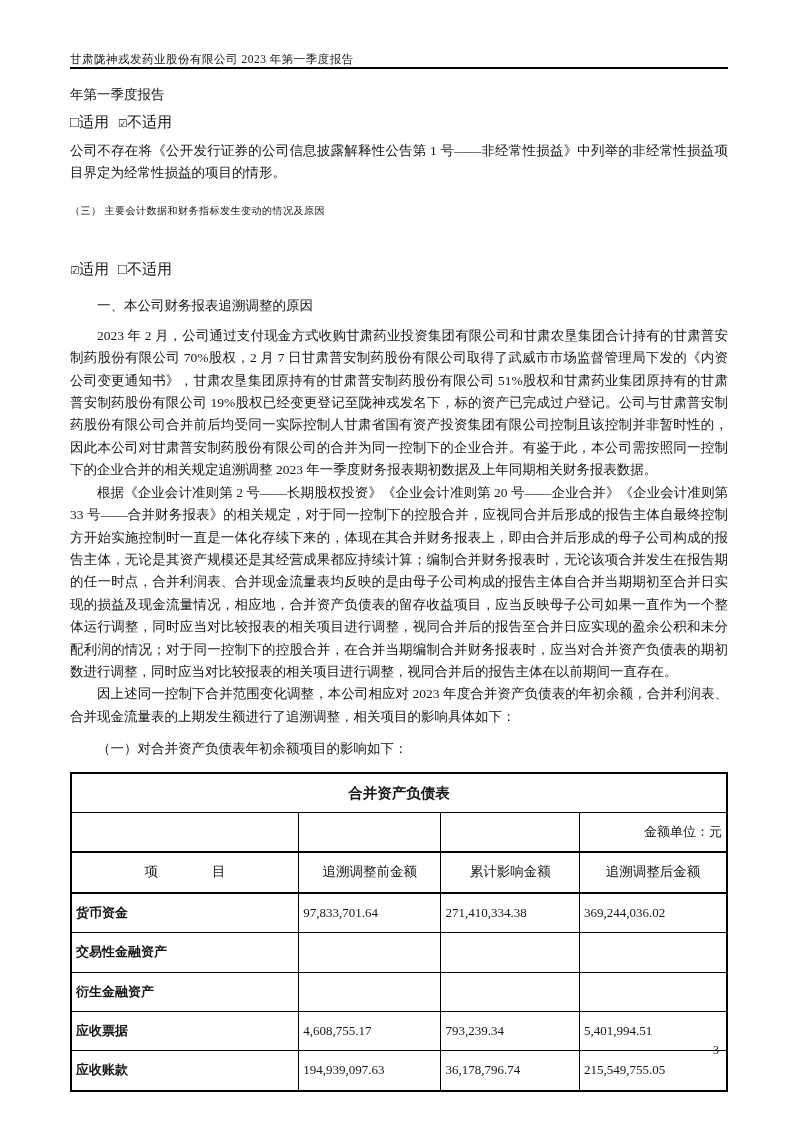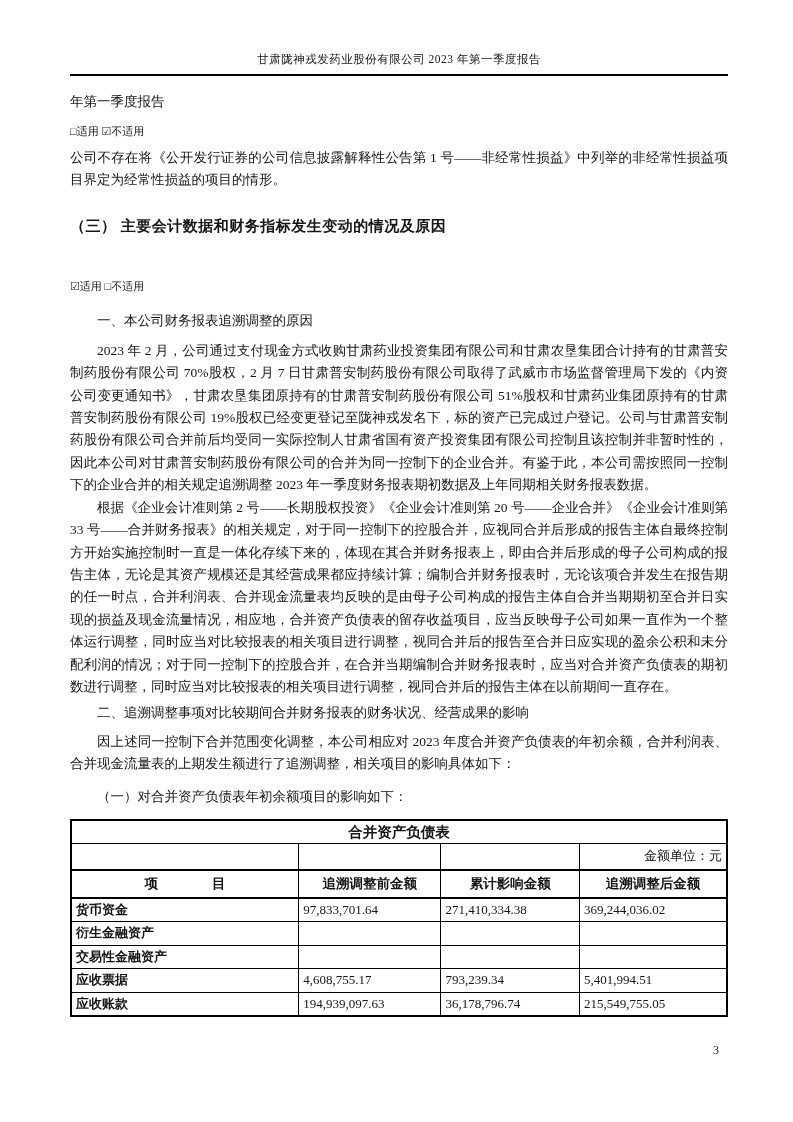--- a/index.html
+++ b/index.html
@@ -11,68 +11,68 @@
     margin: 0 auto;
     background: #ffffff;
     color: #161616;
     font-family: "Liberation Serif", "DejaVu Serif", serif;
     font-size: 13.5px;
     line-height: 22.4px;
     padding: 52px 65px 0 70px;
     overflow: hidden;
   }
   .hdr {
-    text-align: center;
+    text-align: left;
     font-size: 11.5px;
     line-height: 15px;
-    padding-bottom: 7px;
+    padding-bottom: 0;
     border-bottom: 2px solid #000;
     letter-spacing: 0.5px;
   }
   .note-title { margin-top: 15px; }
-  .cb-line { margin-top: 7px; font-family: Liberation Serif, serif; font-size: 11px; }
+  .cb-line { margin-top: 7px; font-family: Liberation Mono, monospace; font-size: 15px; }
   .note-body { margin-top: 4px; text-align: justify; }
   .sec-heading {
-    margin-top: 23px;
-    font-size: 15px;
-    font-weight: bold;
+    margin-top: 15px;
+    font-size: 10px;
+    font-weight: normal;
     letter-spacing: 0.5px;
   }
   .cb-line2 { margin-top: 38px; }
   .sub-heading { margin-top: 13px; text-indent: 2em; }
   .para { margin-top: 7px; text-indent: 2em; text-align: justify; text-align-last: left; }
   .para + .para { margin-top: 0; }
   .sub2 { margin-top: 4px; }
   .para3 { margin-top: 6px; }
   .sub3 { margin-top: 10px; }
   table.bs {
     margin-top: 11px;
     width: 100%;
     border-collapse: collapse;
     border: 2px solid #000;
     font-size: 13px;
   }
   table.bs td {
     border: 1px solid #000;
-    padding: 0 4px;
+    padding: 8px 4px;
     height: 22px;
     vertical-align: middle;
   }
   td.t-title {
     height: 33px;
     text-align: center;
     font-weight: bold;
     font-size: 14.5px;
     border-bottom-width: 1px;
   }
   tr.unit-row td { height: 26px; border-bottom-width: 2px; }
   td.unit-cell { text-align: right; padding-right: 6px; }
   tr.head-row td {
     height: 28px;
-    font-weight: bold;
+    font-weight: normal;
     text-align: center;
     font-size: 13.5px;
     border-bottom-width: 2px;
   }
   td.lbl { padding-left: 22px; font-weight: bold; }
   td.lbl-group { font-weight: bold; padding-left: 4px; }
   td.num { padding-right: 13px; font-family: "Liberation Serif", "DejaVu Serif", serif; }
   .page-num {
     position: absolute;
     top: 1039px;
@@ -91,21 +91,20 @@
   <div class="cb-line">□适用 ☑不适用</div>
   <div class="note-body">公司不存在将《公开发行证券的公司信息披露解释性公告第 1 号——非经常性损益》中列举的非经常性损益项目界定为经常性损益的项目的情形。</div>
 
   <div class="sec-heading">（三） 主要会计数据和财务指标发生变动的情况及原因</div>
   <div class="cb-line cb-line2">☑适用 □不适用</div>
 
   <div class="sub-heading">一、本公司财务报表追溯调整的原因</div>
   <div class="para">2023 年 2 月，公司通过支付现金方式收购甘肃药业投资集团有限公司和甘肃农垦集团合计持有的甘肃普安制药股份有限公司 70%股权，2 月 7 日甘肃普安制药股份有限公司取得了武威市市场监督管理局下发的《内资公司变更通知书》，甘肃农垦集团原持有的甘肃普安制药股份有限公司 51%股权和甘肃药业集团原持有的甘肃普安制药股份有限公司 19%股权已经变更登记至陇神戎发名下，标的资产已完成过户登记。公司与甘肃普安制药股份有限公司合并前后均受同一实际控制人甘肃省国有资产投资集团有限公司控制且该控制并非暂时性的，因此本公司对甘肃普安制药股份有限公司的合并为同一控制下的企业合并。有鉴于此，本公司需按照同一控制下的企业合并的相关规定追溯调整 2023 年一季度财务报表期初数据及上年同期相关财务报表数据。</div>
   <div class="para">根据《企业会计准则第 2 号——长期股权投资》《企业会计准则第 20 号——企业合并》《企业会计准则第 33 号——合并财务报表》的相关规定，对于同一控制下的控股合并，应视同合并后形成的报告主体自最终控制方开始实施控制时一直是一体化存续下来的，体现在其合并财务报表上，即由合并后形成的母子公司构成的报告主体，无论是其资产规模还是其经营成果都应持续计算；编制合并财务报表时，无论该项合并发生在报告期的任一时点，合并利润表、合并现金流量表均反映的是由母子公司构成的报告主体自合并当期期初至合并日实现的损益及现金流量情况，相应地，合并资产负债表的留存收益项目，应当反映母子公司如果一直作为一个整体运行调整，同时应当对比较报表的相关项目进行调整，视同合并后的报告至合并日应实现的盈余公积和未分配利润的情况；对于同一控制下的控股合并，在合并当期编制合并财务报表时，应当对合并资产负债表的期初数进行调整，同时应当对比较报表的相关项目进行调整，视同合并后的报告主体在以前期间一直存在。</div>
 
-  <div class="sub-heading sub2">二、追溯调整事项对比较期间合并财务报表的财务状况、经营成果的影响</div>
   <div class="para para3">因上述同一控制下合并范围变化调整，本公司相应对 2023 年度合并资产负债表的年初余额，合并利润表、合并现金流量表的上期发生额进行了追溯调整，相关项目的影响具体如下：</div>
   <div class="sub-heading sub3">（一）对合并资产负债表年初余额项目的影响如下：</div>
 
   <table class="bs">
     <colgroup>
       <col style="width:34.7%">
       <col style="width:21.7%">
       <col style="width:21.1%">
       <col style="width:22.5%">
     </colgroup>
@@ -125,27 +124,27 @@
         <td>累计影响金额</td>
         <td>追溯调整后金额</td>
       </tr>
       <tr>
         <td class="lbl">货币资金</td>
         <td class="num">97,833,701.64</td>
         <td class="num">271,410,334.38</td>
         <td class="num">369,244,036.02</td>
       </tr>
       <tr>
-        <td class="lbl">衍生金融资产</td>
+        <td class="lbl">交易性金融资产</td>
         <td class="num"></td>
         <td class="num"></td>
         <td class="num"></td>
       </tr>
       <tr>
-        <td class="lbl">交易性金融资产</td>
+        <td class="lbl">衍生金融资产</td>
         <td class="num"></td>
         <td class="num"></td>
         <td class="num"></td>
       </tr>
       <tr>
         <td class="lbl">应收票据</td>
         <td class="num">4,608,755.17</td>
         <td class="num">793,239.34</td>
         <td class="num">5,401,994.51</td>
       </tr>

